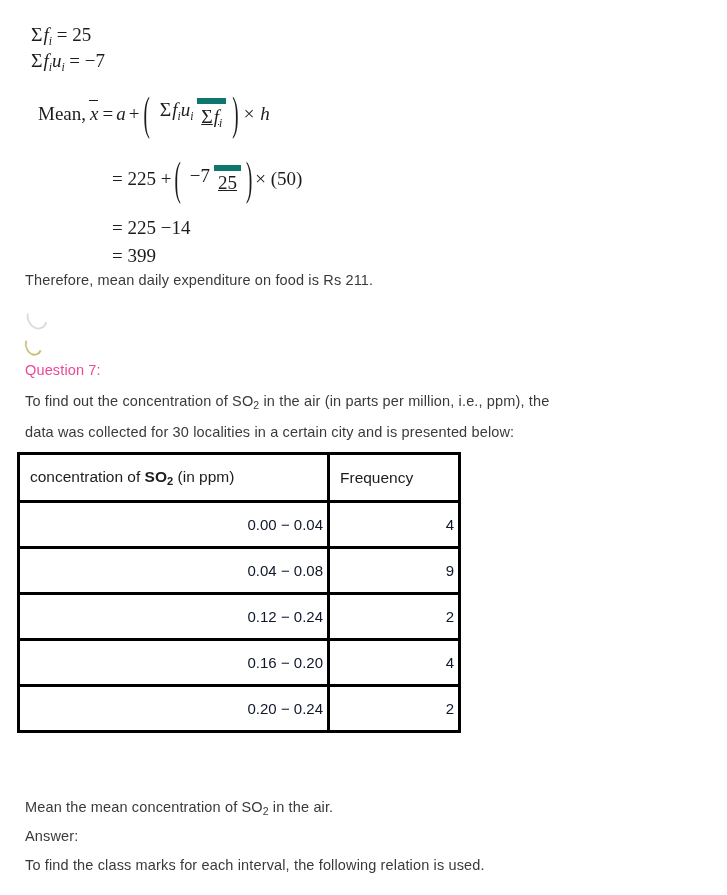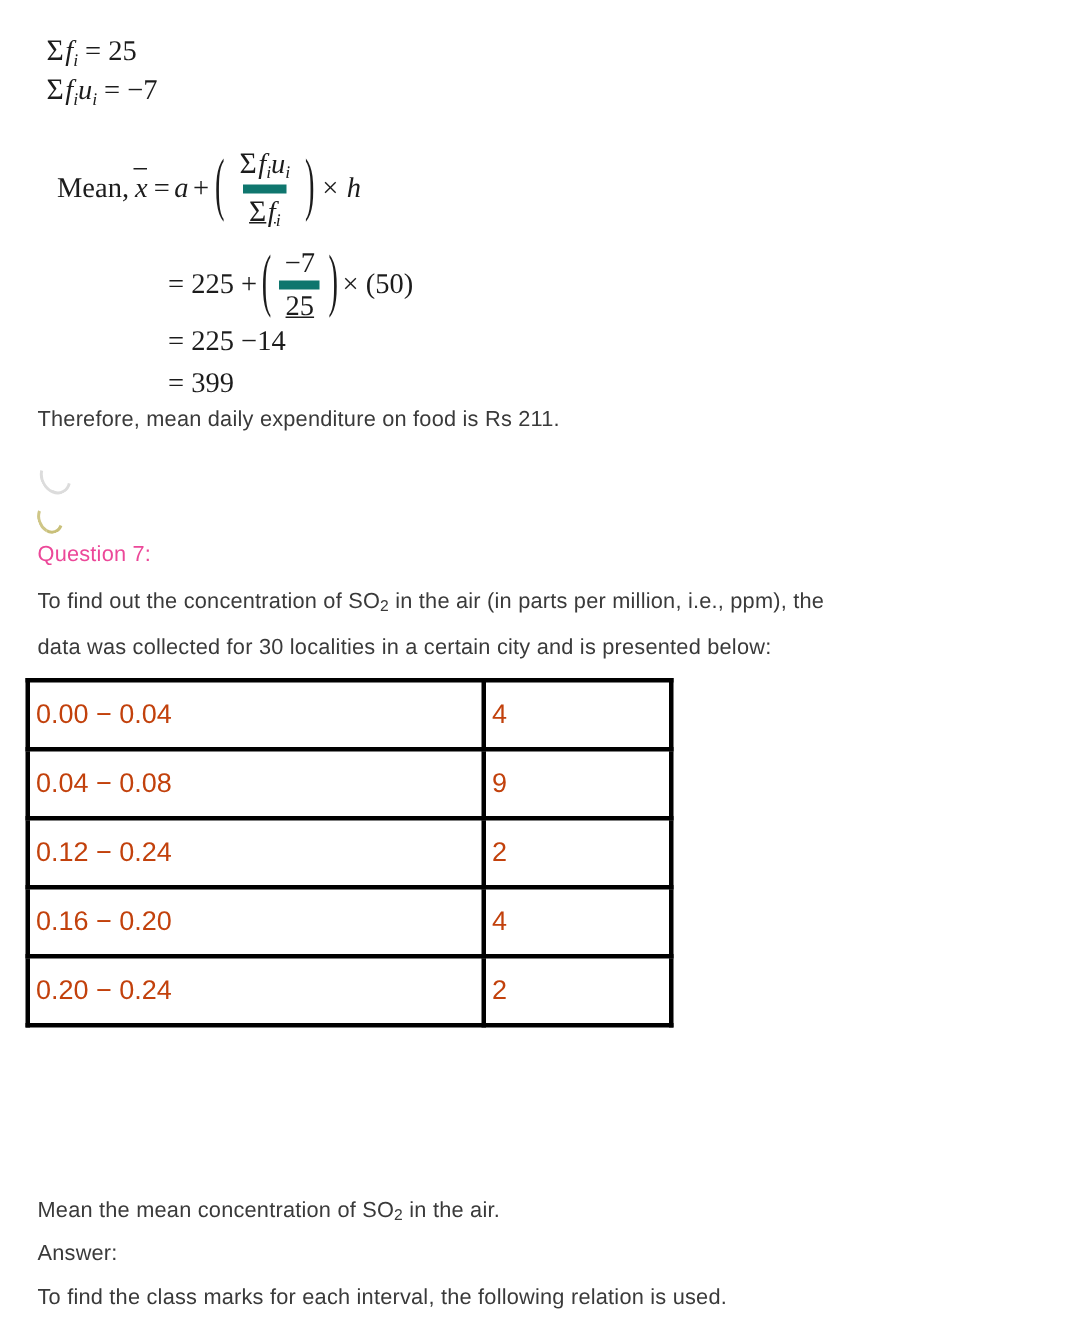--- a/index.html
+++ b/index.html
@@ -60,22 +60,22 @@
     font-style: normal;
     font-size: 1em;
     transform: scaleY(2.45);
     transform-origin: center center;
     padding: 0 1px;
     font-weight: 300;
   }
 
   .frac {
     display: inline-flex;
-    flex-direction: column;
-    align-items: center;
+    flex-direction: row;
+    align-items: flex-start;
     vertical-align: middle;
     margin: 0 2px;
     line-height: 1.12;
   }
   .frac > .num { padding: 0 4px 1px 4px; }
   .frac > .den { padding: 1px 4px 0 4px; border-top: 6px solid #0f766e; text-decoration: underline; }
 
   #calc-1 { left: 112px; top: 165px; font-size: 19px; display: flex; align-items: center; gap: 2px; }
   #calc-2 { left: 112px; top: 217px; font-size: 19px; }
   #calc-3 { left: 112px; top: 245px; font-size: 19px; }
@@ -134,24 +134,24 @@
     position: absolute;
     left: 17px;
     top: 452px;
     width: 407px;
     border-collapse: collapse;
     table-layout: fixed;
   }
   #freq-table td {
     border: 3px solid #000000;
     height: 43px;
-    text-align: left;
+    text-align: right;
     vertical-align: middle;
-    font-size: 18px;
-    color: #c2410c;
+    font-size: 15px;
+    color: #0f172a;
     padding: 0 4px;
   }
   #freq-table td.col-interval { width: 293px; }
   #freq-table td.col-freq { width: 114px; }
   #freq-table tr.header-row td {
     font-size: 15.5px;
     color: #1c1c1c;
     height: 45px;
   }
   #freq-table tr.header-row td.col-interval { text-align: left; padding-left: 10px; }
@@ -201,20 +201,24 @@
 <div class="artifact" id="artifact-olive"></div>
 
 <div id="question-label">Question 7:</div>
 
 <div class="para" id="q-body-1"><span>To find out the concentration of SO</span><sub>2</sub><span> in the air (in parts per million, i.e., ppm), the</span></div>
 
 <div class="para" id="q-body-2">data was collected for 30 localities in a certain city and is presented below:</div>
 
 <table id="freq-table">
   <tbody>
+    <tr class="header-row">
+      <td class="col-interval"><span>concentration of </span><span class="so2-bold">SO</span><sub class="so2-bold">2</sub><span> (in ppm)</span></td>
+      <td class="col-freq">Frequency</td>
+    </tr>
     <tr>
       <td class="col-interval cell-val">0.00 − 0.04</td>
       <td class="col-freq cell-val">4</td>
     </tr>
     <tr>
       <td class="col-interval cell-val">0.04 − 0.08</td>
       <td class="col-freq cell-val">9</td>
     </tr>
     <tr>
       <td class="col-interval cell-val">0.12 − 0.24</td>

